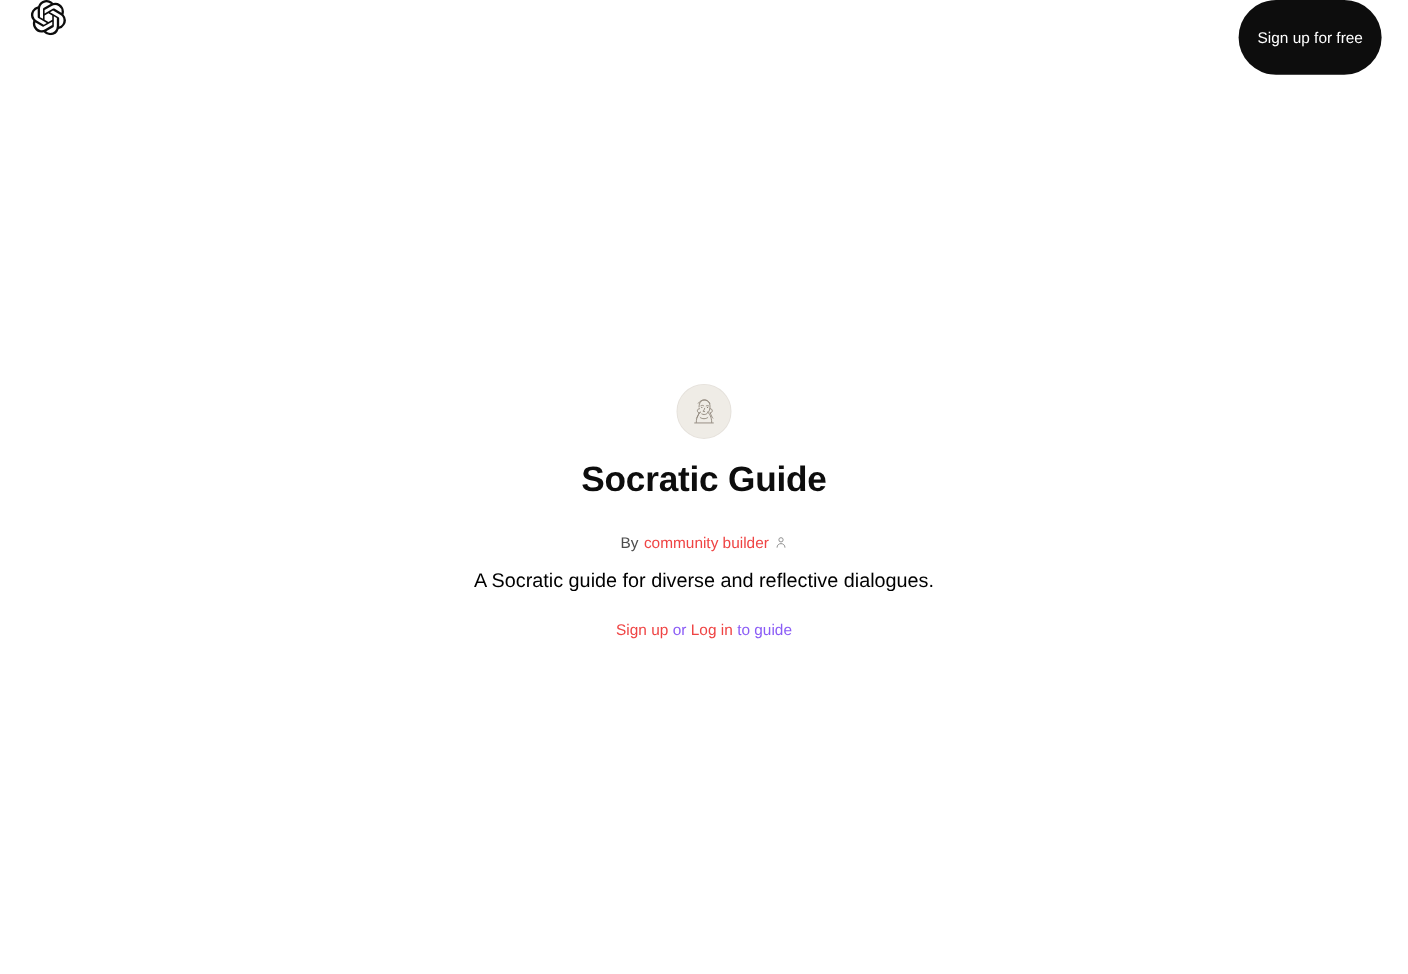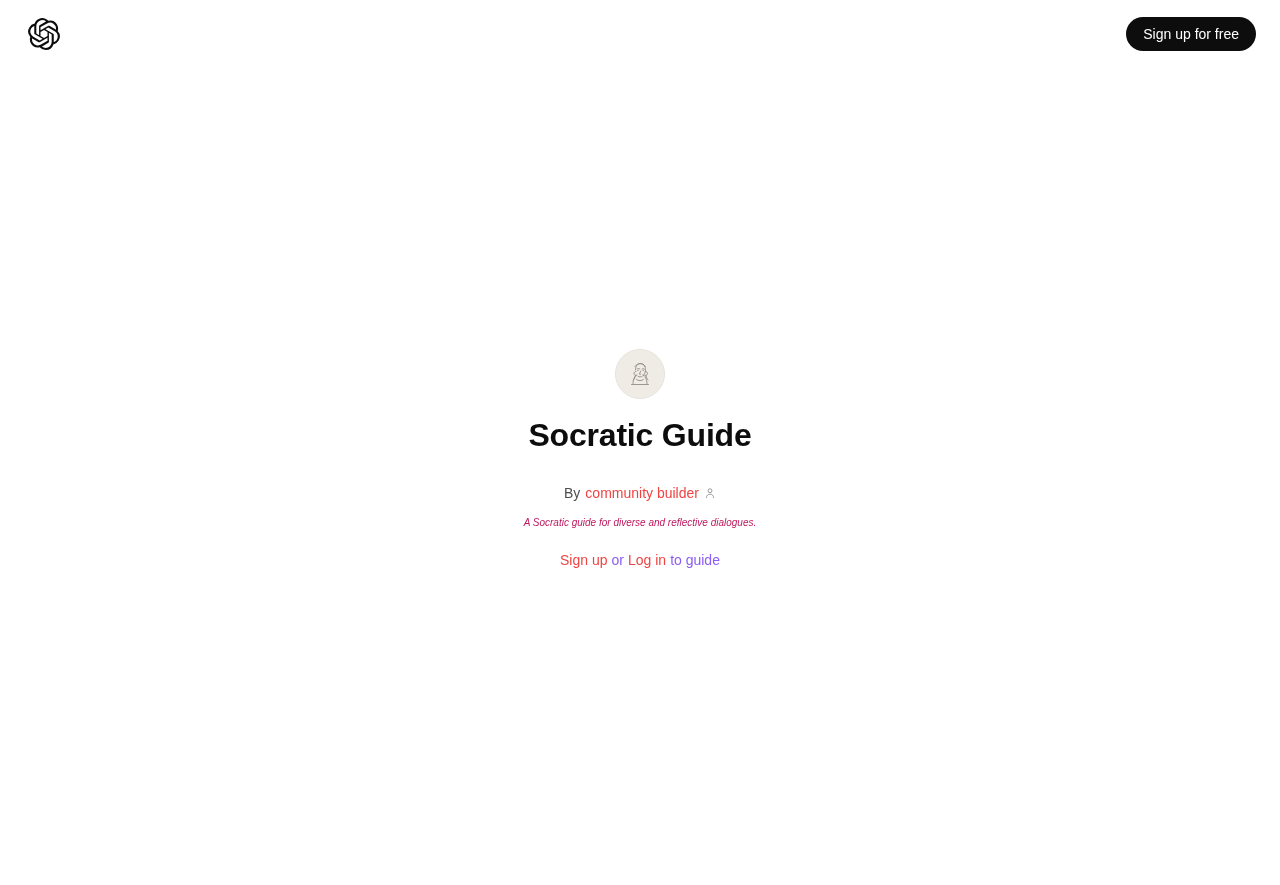--- a/index.html
+++ b/index.html
@@ -13,21 +13,20 @@
     overflow: hidden;
   }
 
   
   .header {
     position: relative;
     height: 68px;
     width: 100%;
     box-sizing: border-box;
     display: flex;
-    align-items: center;
     justify-content: space-between;
     padding: 0 24px 0 24px;
   }
 
   .brand-logo {
     width: 32px;
     height: 32px;
     display: block;
     margin-left: 4px;
   }
@@ -105,25 +104,24 @@
     display: inline-flex;
     align-items: center;
     justify-content: center;
     width: 12px;
     height: 12px;
     color: #8f8f8f;
   }
 
   .description {
     margin-top: 14px;
-    font-size: 10px;
-    color: #be185d;
+    font-size: 18px;
+    color: #000000;
     text-align: center;
     line-height: 1.5;
-    font-style: italic;
   }
 
   .signup-chat-btn {
     margin-top: 34px;
     background: #0d0d0d;
     color: #ffffff;
     border: none;
     border-radius: 999px;
     font-size: 15px;
     font-family: "Liberation Sans", sans-serif;

